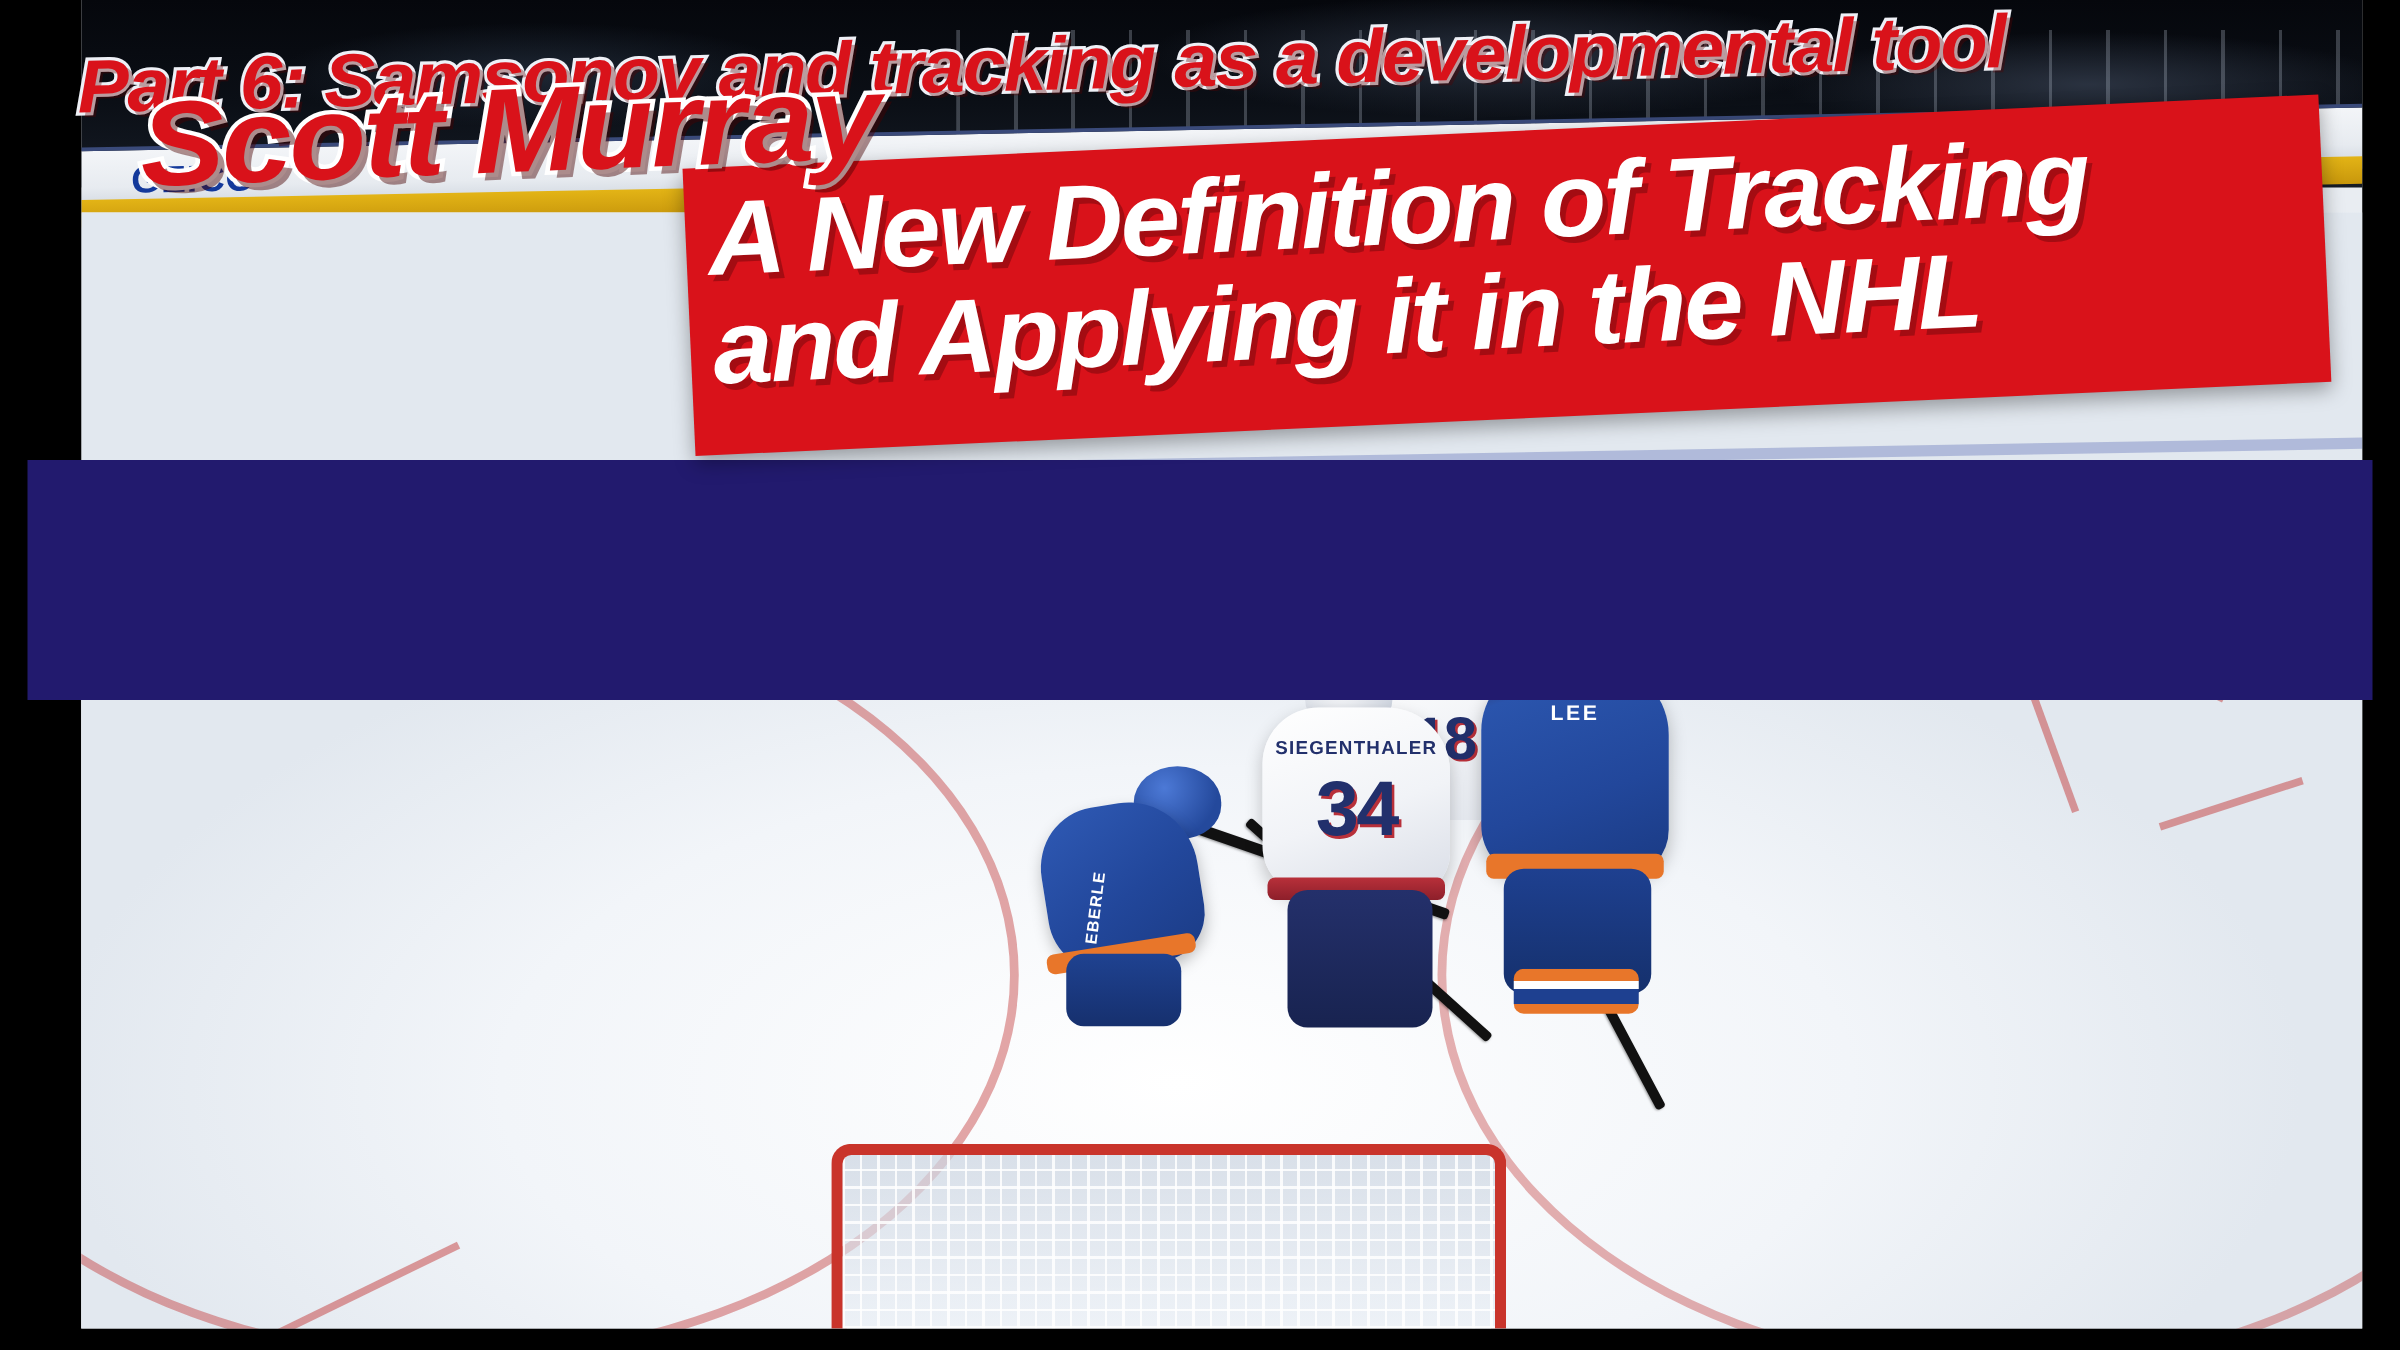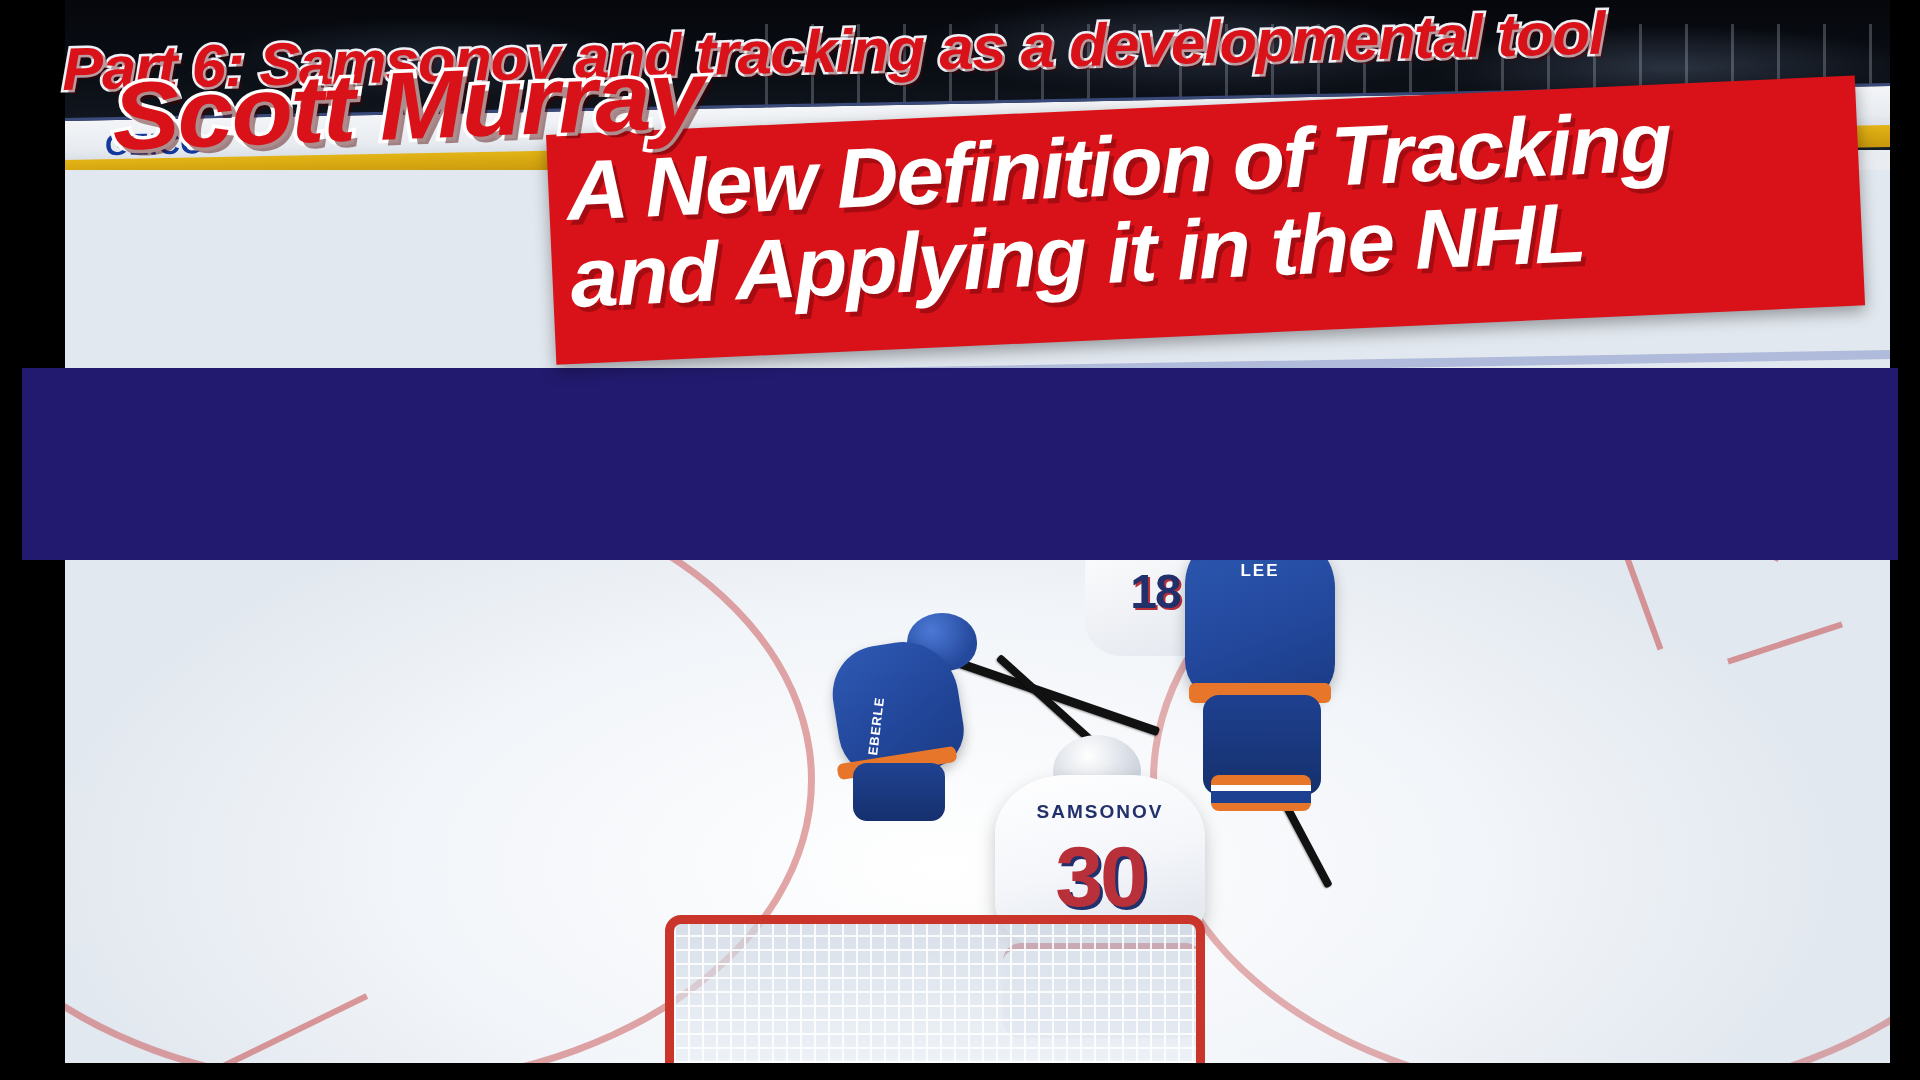--- a/index.html
+++ b/index.html
@@ -356,20 +356,29 @@
     <div class="stick stick-3"></div>
 
     <div class="player p-18">
       <div class="helmet"></div>
       <div class="torso">
         <span class="jersey-name"></span>
         <span class="jersey-num">18</span>
       </div>
     </div>
 
+    <div class="player p-sieg">
+      <div class="helmet"></div>
+      <div class="torso">
+        <span class="jersey-name">SIEGENTHALER</span>
+        <span class="jersey-num">34</span>
+      </div>
+      <div class="collar"></div>
+      <div class="legs"></div>
+    </div>
 
     <div class="player p-lee">
       <div class="helmet"></div>
       <div class="torso">
         <span class="jersey-name">LEE</span>
       </div>
       <div class="stripe"></div>
       <div class="legs"></div>
       <div class="socks"></div>
     </div>
@@ -377,28 +386,20 @@
     <div class="player p-eberle">
       <div class="helmet"></div>
       <div class="torso">
         <span class="jersey-name">EBERLE</span>
         <span class="jersey-num">7</span>
       </div>
       <div class="stripe"></div>
       <div class="legs"></div>
     </div>
 
-    <div class="player p-goalie">
-      <div class="helmet"></div>
-      <div class="torso">
-        <span class="jersey-name">SAMSONOV</span>
-        <span class="jersey-num">30</span>
-      </div>
-      <div class="pads"></div>
-    </div>
 
     <div class="net"></div>
   </div>
 
   <div class="mask-left"></div>
   <div class="mask-left2"></div>
   <div class="mask-right"></div>
   <div class="mask-bottom"></div>
 
   <div class="blue-banner"></div>

